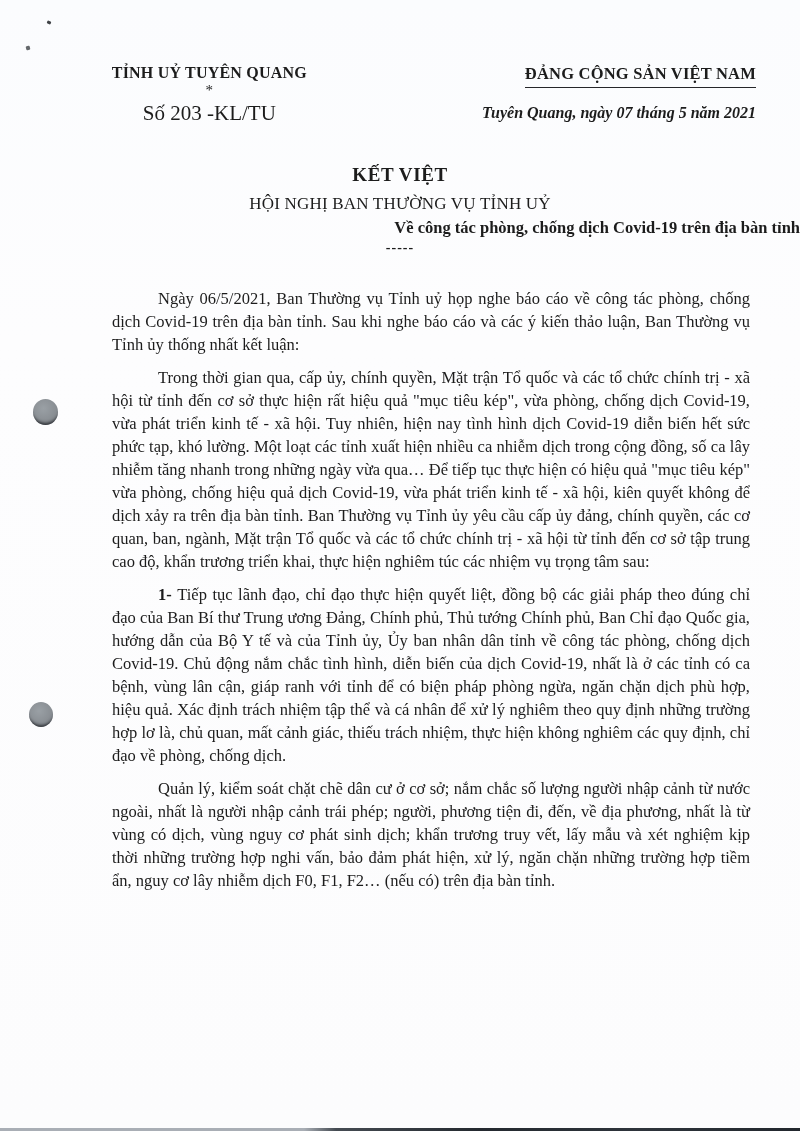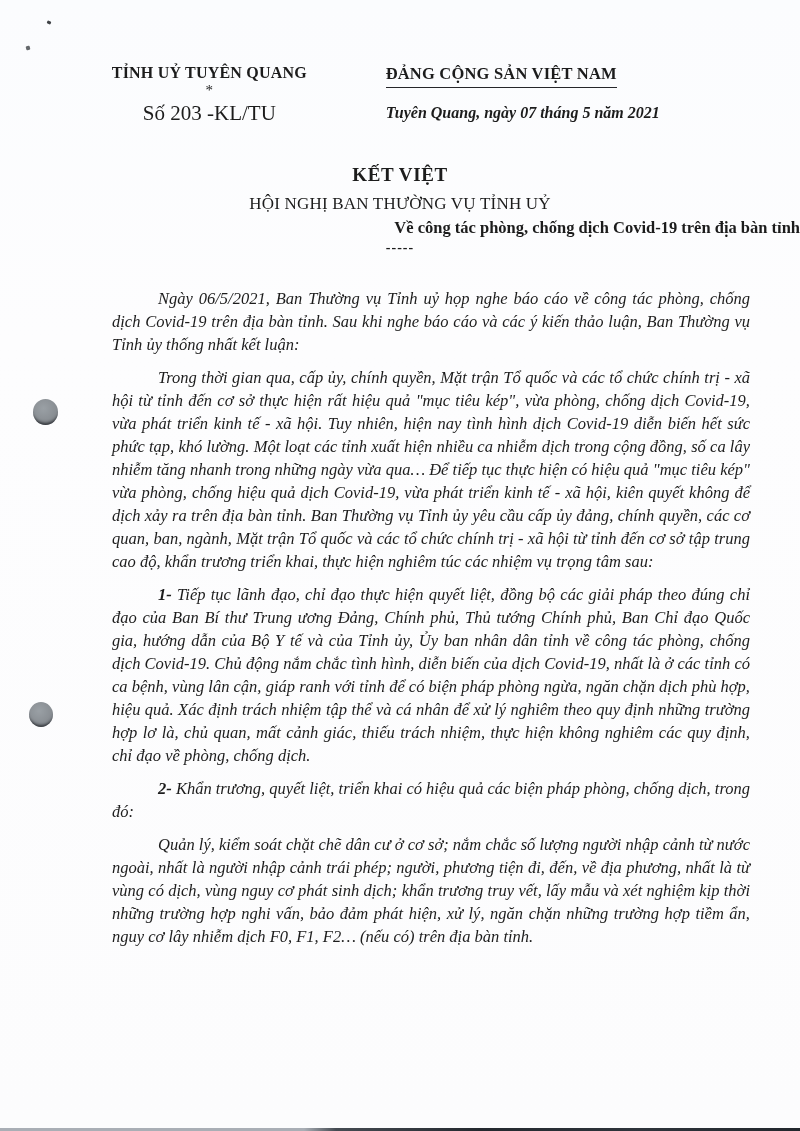--- a/index.html
+++ b/index.html
@@ -22,43 +22,43 @@
   .punch-hole.h1{left:33px;top:399px;width:25px;height:26px;}
   .punch-hole.h2{left:29px;top:702px;width:24px;height:25px;}
   .speck{position:absolute;background:#3f4246;border-radius:1px;}
   .speck.s1{left:47px;top:21px;width:4px;height:3px;transform:rotate(25deg);}
   .speck.s2{left:26px;top:46px;width:4px;height:4px;transform:rotate(-15deg);opacity:.8;}
   .scan-bottom-edge{
     position:absolute;left:0;bottom:0;width:100%;height:3px;
     background:linear-gradient(to right,#a9aeb5 0%,#a9aeb5 38%,#454b52 42%,#24292f 60%,#2e343b 80%,#22272d 100%);
   }
   
-  .header{display:flex;padding:64px 44px 0 64px;gap:31px;}
+  .header{display:flex;padding:64px 44px 0 64px;}
   .header-left{width:42%;text-align:center;}
-  .header-right{flex:1;text-align:left;}
+  .header-right{flex:1;text-align:right;}
   .org-name{font-weight:bold;font-size:16px;letter-spacing:.2px;white-space:nowrap;}
   .org-star{font-size:15px;line-height:14px;margin-top:1px;}
   .doc-number{font-size:21px;margin-top:4px;}
   .party-name{
     display:inline-block;font-weight:bold;font-size:16.5px;letter-spacing:.2px;
     border-bottom:1.6px solid #26262a;padding-bottom:3px;white-space:nowrap;
   }
   .dateline{font-style:italic;font-size:16px;margin-top:16px;font-weight:bold;}
   
   .title-block{text-align:center;margin-top:38px;}
   .title-main{font-weight:bold;font-size:19px;letter-spacing:.6px;}
   .title-sub{font-size:17px;margin-top:8px;letter-spacing:.2px;}
   .title-subject{font-weight:bold;font-size:16.5px;margin-top:4px;text-align:right;}
   .title-separator{font-weight:bold;font-size:14px;letter-spacing:1px;margin-top:2px;}
   
   .doc-body{margin-top:31px;padding:0 50px 0 112px;}
   .doc-body p{
     margin:0 0 10px 0;
     font-size:16.5px;line-height:23px;
-    text-align:justify;text-indent:46px;font-style:italic;
+    text-align:justify;text-indent:46px;
   }
   .para-lead{font-weight:bold;}
   .para-lead:empty{display:none;}
   .para-lead::after{content:"\00a0";}
 </style>
 </head>
 <body>
 
 <div class="page">
 
@@ -86,17 +86,16 @@
     <div class="title-main">KẾT VIỆT</div>
     <div class="title-sub">HỘI NGHỊ BAN THƯỜNG VỤ TỈNH UỶ</div>
     <div class="title-subject">Về công tác phòng, chống dịch Covid-19 trên địa bàn tỉnh</div>
     <div class="title-separator">-----</div>
   </div>
 
   <div class="doc-body">
     <p><span>Ngày 06/5/2021, Ban Thường vụ Tỉnh uỷ họp nghe báo cáo về công tác phòng, chống dịch Covid-19 trên địa bàn tỉnh. Sau khi nghe báo cáo và các ý kiến thảo luận, Ban Thường vụ Tỉnh ủy thống nhất kết luận:</span></p>
     <p><span>Trong thời gian qua, cấp ủy, chính quyền, Mặt trận Tổ quốc và các tổ chức chính trị - xã hội từ tỉnh đến cơ sở thực hiện rất hiệu quả "mục tiêu kép", vừa phòng, chống dịch Covid-19, vừa phát triển kinh tế - xã hội. Tuy nhiên, hiện nay tình hình dịch Covid-19 diễn biến hết sức phức tạp, khó lường. Một loạt các tỉnh xuất hiện nhiều ca nhiễm dịch trong cộng đồng, số ca lây nhiễm tăng nhanh trong những ngày vừa qua… Để tiếp tục thực hiện có hiệu quả "mục tiêu kép" vừa phòng, chống hiệu quả dịch Covid-19, vừa phát triển kinh tế - xã hội, kiên quyết không để dịch xảy ra trên địa bàn tỉnh. Ban Thường vụ Tỉnh ủy yêu cầu cấp ủy đảng, chính quyền, các cơ quan, ban, ngành, Mặt trận Tổ quốc và các tổ chức chính trị - xã hội từ tỉnh đến cơ sở tập trung cao độ, khẩn trương triển khai, thực hiện nghiêm túc các nhiệm vụ trọng tâm sau:</span></p>
     <p><b class="para-lead">1-</b><span>Tiếp tục lãnh đạo, chỉ đạo thực hiện quyết liệt, đồng bộ các giải pháp theo đúng chỉ đạo của Ban Bí thư Trung ương Đảng, Chính phủ, Thủ tướng Chính phủ, Ban Chỉ đạo Quốc gia, hướng dẫn của Bộ Y tế và của Tỉnh ủy, Ủy ban nhân dân tỉnh về công tác phòng, chống dịch Covid-19. Chủ động nắm chắc tình hình, diễn biến của dịch Covid-19, nhất là ở các tỉnh có ca bệnh, vùng lân cận, giáp ranh với tỉnh để có biện pháp phòng ngừa, ngăn chặn dịch phù hợp, hiệu quả. Xác định trách nhiệm tập thể và cá nhân để xử lý nghiêm theo quy định những trường hợp lơ là, chủ quan, mất cảnh giác, thiếu trách nhiệm, thực hiện không nghiêm các quy định, chỉ đạo về phòng, chống dịch.</span></p>
-    <p><b class="para-lead">2-</b><span>Khẩn trương, quyết liệt, triển khai có hiệu quả các biện pháp phòng, chống dịch, trong đó:</span></p>
     <p><span>Quản lý, kiểm soát chặt chẽ dân cư ở cơ sở; nắm chắc số lượng người nhập cảnh từ nước ngoài, nhất là người nhập cảnh trái phép; người, phương tiện đi, đến, về địa phương, nhất là từ vùng có dịch, vùng nguy cơ phát sinh dịch; khẩn trương truy vết, lấy mẫu và xét nghiệm kịp thời những trường hợp nghi vấn, bảo đảm phát hiện, xử lý, ngăn chặn những trường hợp tiềm ẩn, nguy cơ lây nhiễm dịch F0, F1, F2… (nếu có) trên địa bàn tỉnh.</span></p>
   </div>
 
 </div>
 
 </body></html>

